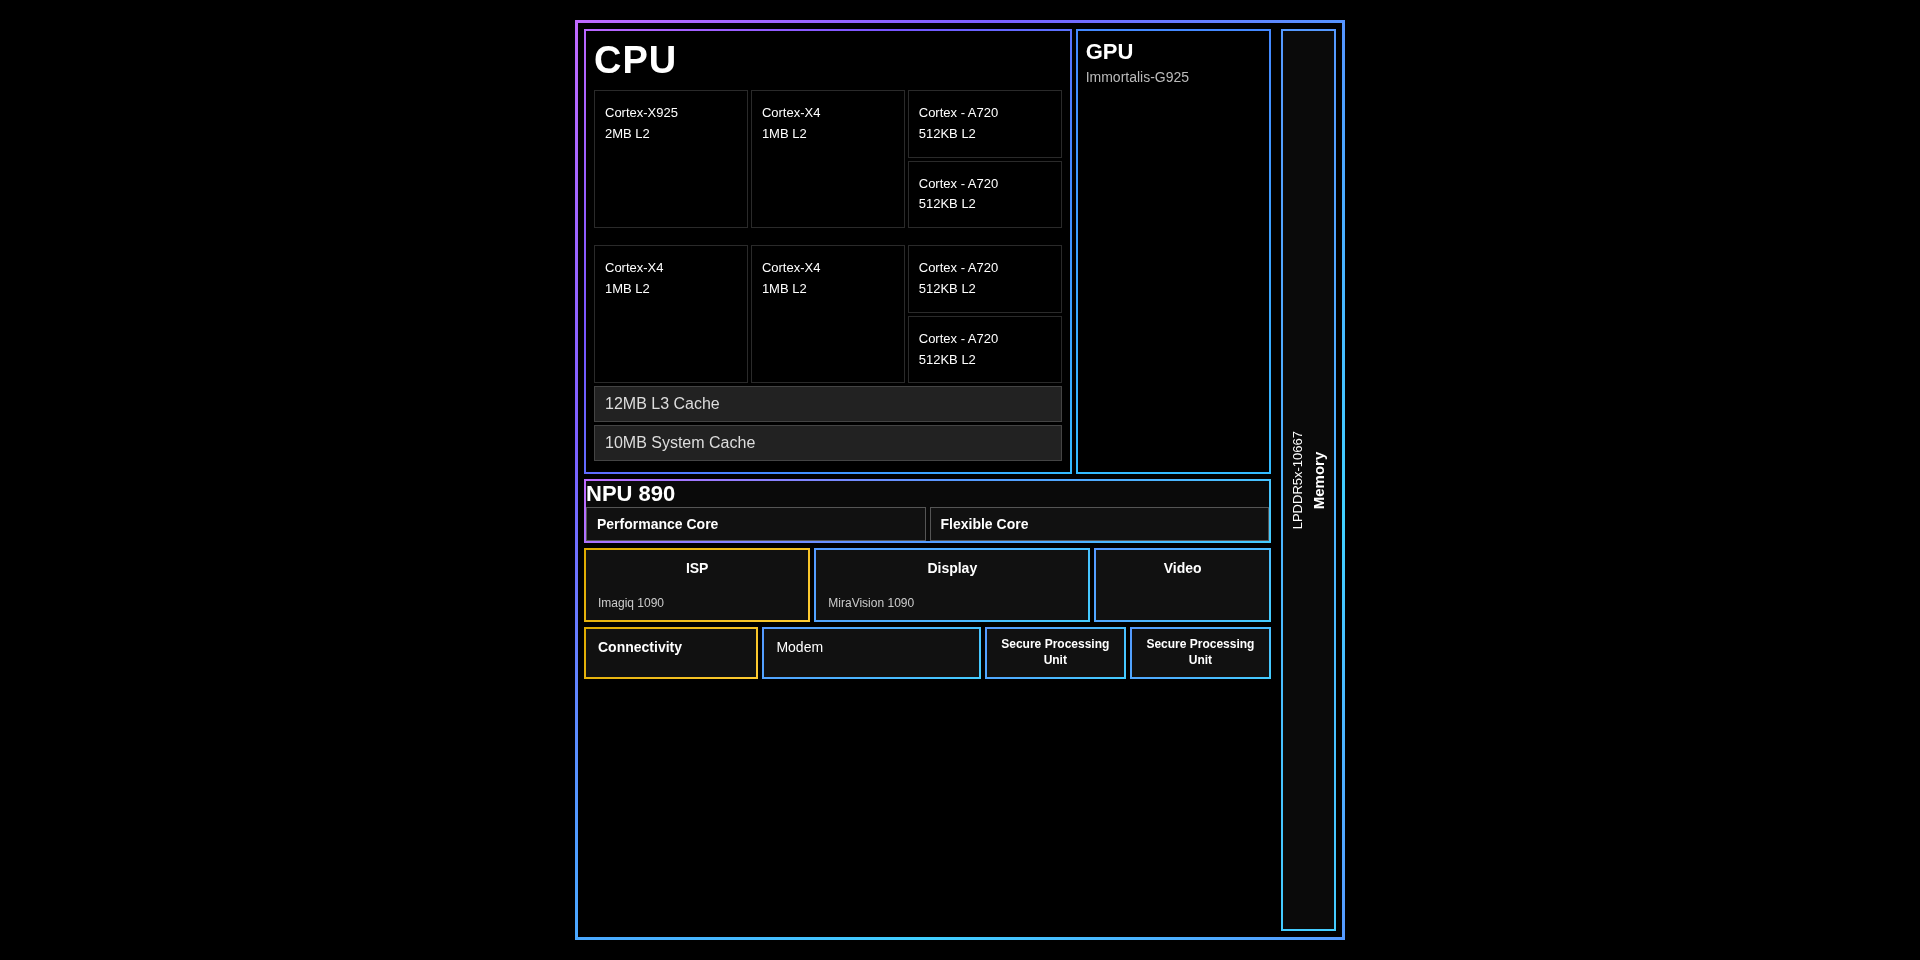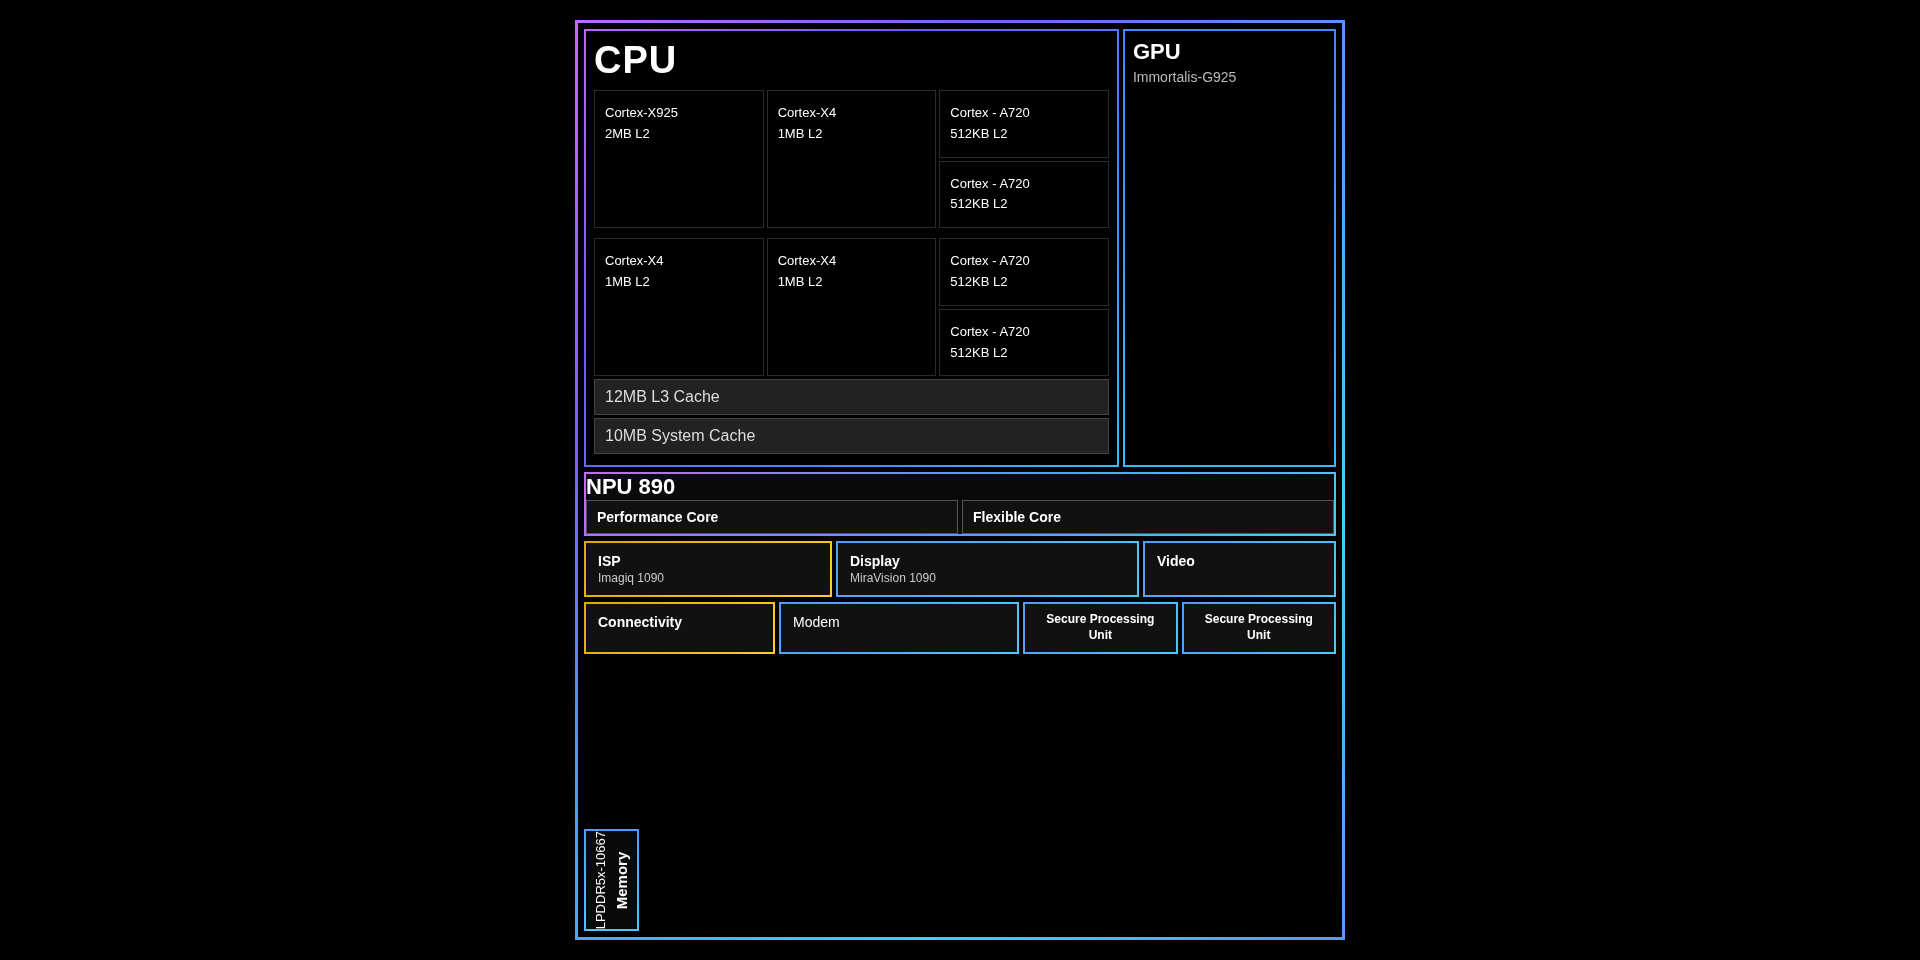--- a/index.html
+++ b/index.html
@@ -120,26 +120,27 @@
                   linear-gradient(135deg, #5599ff, #44ccff) border-box;
       padding: 10px 12px;
       color: #fff;
       font-size: 13px;
       flex: 0.9;
     }
 
     .cell-label {
       font-weight: bold;
       font-size: 14px;
+      text-align: center;
     }
 
     .cell-sublabel {
       font-size: 12px;
       color: #ccc;
-      margin-top: 2px;
+      margin-top: 20px;
     }
 
     
     .conn-row {
       display: flex;
       flex-direction: row;
       gap: 4px;
       margin-top: 5px;
     }
 
@@ -181,21 +182,21 @@
       line-height: 1.3;
     }
 
     
     .chip-outer {
       border: 3px solid transparent;
       background: linear-gradient(#000, #000) padding-box,
                   linear-gradient(135deg, #c06aff, #7b5fff, #4d9fff, #40d0ff, #5599ff) border-box;
       padding: 6px;
       display: flex;
-      flex-direction: column;
+      flex-direction: row;
       gap: 10px;
     }
 
     .main-chip-area {
       display: flex;
       flex-direction: column;
       flex: 1;
     }
 
     .right-memory {
@@ -259,21 +260,21 @@
 
 <div class="chip-outer" style="width:770px; height:920px;">
 
   <div class="main-chip-area">
 
     <div class="top-section">
 
       <div class="cpu-section">
         <div class="cpu-title">CPU</div>
 
-        <div style="display:grid; grid-template-columns:1fr 1fr 1fr; gap:3px; margin-bottom:10px;">
+        <div style="display:grid; grid-template-columns:1fr 1fr 1fr; gap:3px; margin-bottom:17px;">
 
           <div class="core-item" style="grid-row: span 2;">
             <div>Cortex-X925</div>
             <div>2MB L2</div>
           </div>
 
           <div class="core-item" style="grid-row: span 2;">
             <div>Cortex-X4</div>
             <div>1MB L2</div>
           </div>

